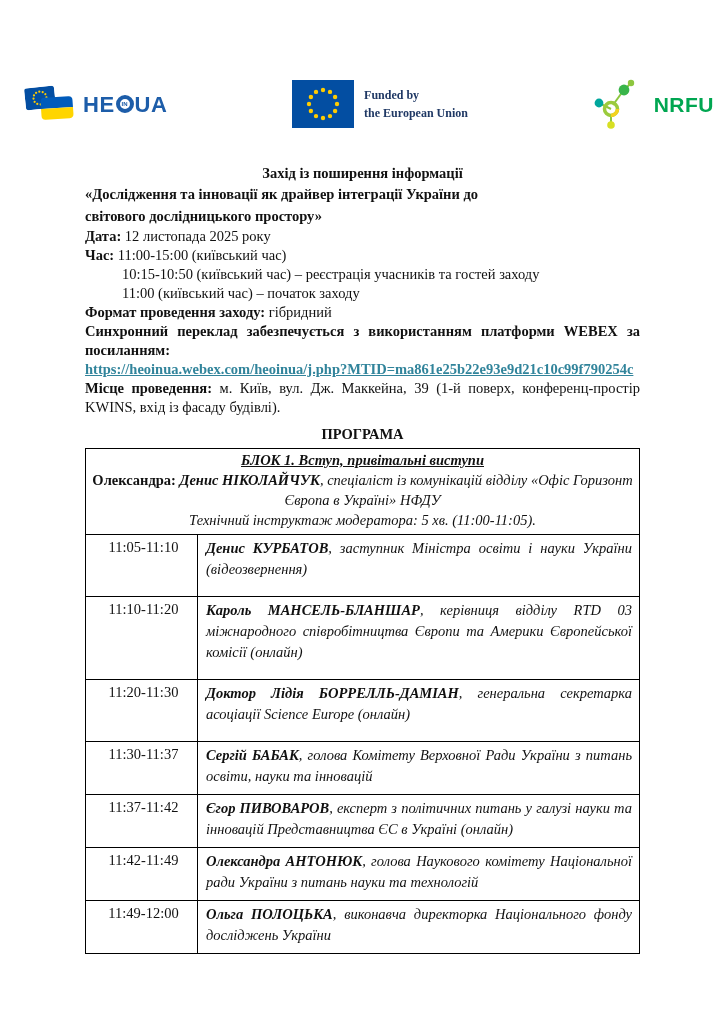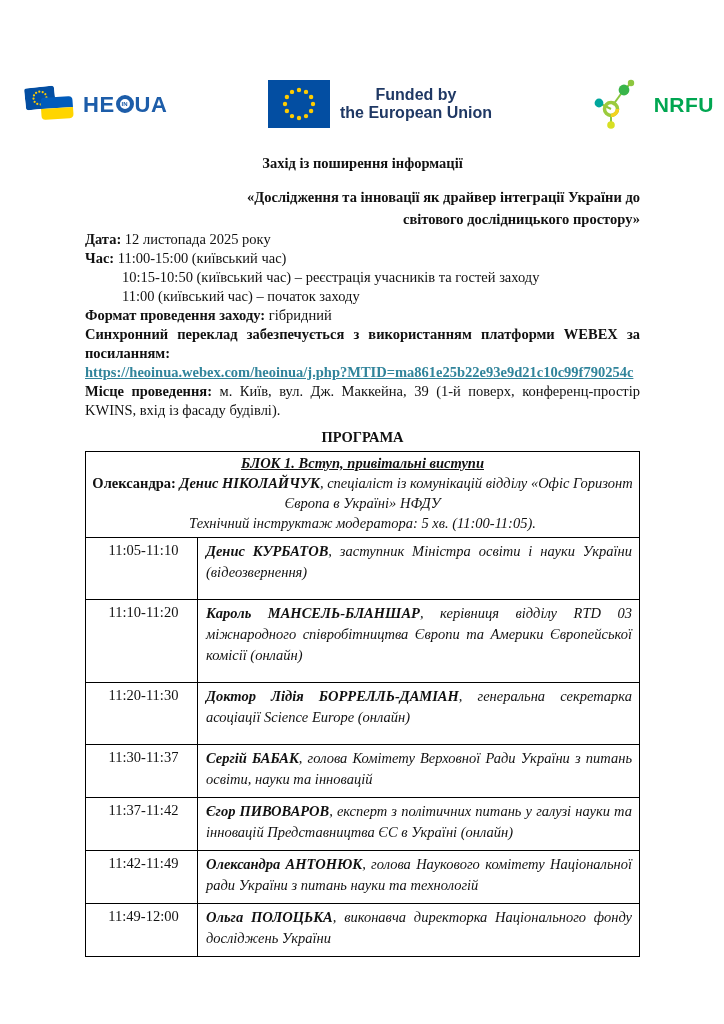--- a/index.html
+++ b/index.html
@@ -23,28 +23,28 @@
   .heo-flags { position: relative; width: 52px; height: 42px; }
   .heo-eu-flag { position: absolute; left: 0; top: 4px; transform: rotate(-6deg); }
   .heo-ua-flag { position: absolute; left: 16px; top: 14px; width: 32px; height: 22px; transform: rotate(-4deg); }
   .heo-ua-flag .band-b { width: 32px; height: 11px; background: #005BBB; border-radius: 4px 4px 0 0; }
   .heo-ua-flag .band-y { width: 32px; height: 11px; background: #FFD500; border-radius: 0 0 4px 4px; }
   .heo-text { font-family: "Liberation Sans", sans-serif; font-weight: bold; font-size: 22px; color: #1d5da9; letter-spacing: 0.5px; display: flex; align-items: center; }
   .heo-o { display: inline-flex; width: 18px; height: 18px; border: 4px solid #1d5da9; border-radius: 50%; align-items: center; justify-content: center; margin: 0 1px; }
   .heo-in { font-size: 6px; font-weight: bold; color: #1d5da9; letter-spacing: 0; }
 
   .eu-logo { display: flex; align-items: center; gap: 10px; }
-  .eu-funding-text { font-family: Liberation Sans, sans-serif; font-weight: bold; font-size: 16px; line-height: 18px; color: #1f3864; text-align: center; }
+  .eu-funding-text { font-family: Liberation Serif, serif; font-weight: bold; font-size: 12px; line-height: 18px; color: #1f3864; }
 
   .nrfu-logo { display: flex; align-items: center; gap: 17px; }
   .nrfu-text { font-family: "Liberation Sans", sans-serif; font-weight: bold; font-size: 21px; color: #00A651; letter-spacing: 0.5px; }
 
   
-  .event-type { margin-top: 24px; text-align: center; font-weight: bold; }
-  .event-title { margin-top: 13px; text-align: right; font-weight: bold; line-height: 22px; }
+  .event-type { margin-top: 34px; text-align: center; font-weight: bold; }
+  .event-title { margin-top: 0; text-align: left; font-weight: bold; line-height: 22px; }
   .para { }
   .bold { font-weight: bold; }
   .time-indent { padding-left: 37px; }
   .justify { text-align: justify; }
   .webex-link {
     font-weight: bold; color: #31849B; text-decoration: underline;
     word-break: break-all;
   }
   .program-heading { margin-top: 8px; text-align: center; font-weight: bold; }
 

